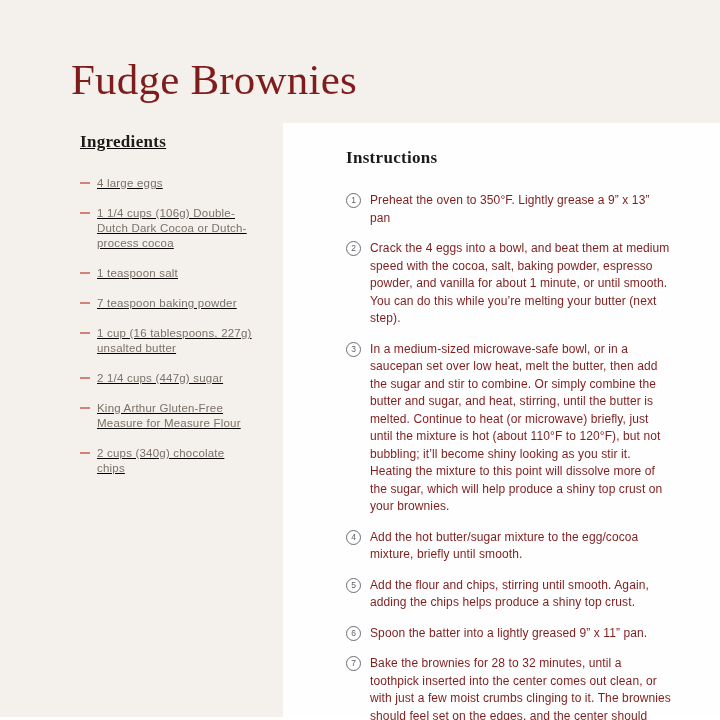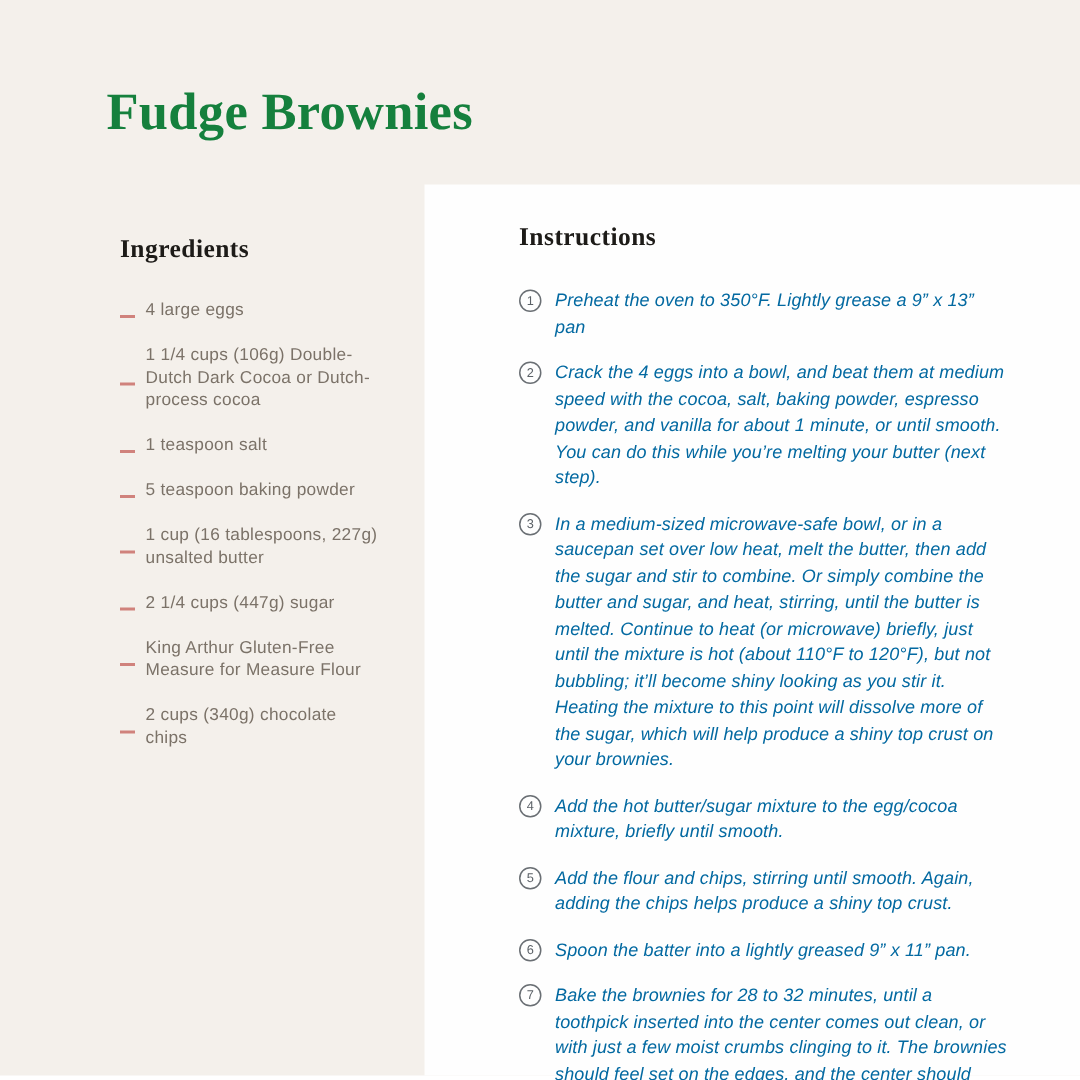--- a/index.html
+++ b/index.html
@@ -29,42 +29,43 @@
     width: 437px;
     height: 594px;
     background: #fefefe;
   }
   .recipe-title {
     position: absolute;
     left: 71px;
     top: 55px;
     margin: 0;
     font-family: "Liberation Serif", serif;
-    font-weight: 700;
-    font-size: 35px;
+    font-weight: 400;
+    font-size: 43px;
     letter-spacing: 0.2px;
-    color: #15803d;
+    color: #7f1d1d;
   }
   .col-heading {
     margin: 0 0 24px 0;
     font-family: "Liberation Serif", serif;
     font-weight: 700;
     font-size: 17px;
     letter-spacing: 0.3px;
     color: #1d1b18;
   }
   .ingredients-col {
     position: absolute;
     left: 80px;
-    top: 156px;
+    top: 132px;
     width: 185px;
+    text-decoration: underline;
   }
   .ingredient-item {
     display: flex;
-    align-items: center;
+    align-items: flex-start;
     margin-bottom: 15px;
   }
   .ingredient-dash {
     flex: 0 0 auto;
     width: 10px;
     height: 2px;
     margin-top: 6px;
     margin-right: 7px;
     background: #d0827c;
   }
@@ -96,23 +97,22 @@
     border-radius: 50%;
     font-size: 8.5px;
     line-height: 13px;
     text-align: center;
     color: #5b6167;
   }
   .step-text {
     font-size: 12px;
     line-height: 17.5px;
     letter-spacing: 0.1px;
-    color: #0369a1;
+    color: #7f1d1d;
     max-width: 302px;
-    font-style: italic;
   }
 </style>
 </head>
 <body>
 
 <div class="canvas">
 
   <div class="cream-bg"></div>
   <div class="white-panel"></div>
 
@@ -131,21 +131,21 @@
         <span class="ingredient-text">1 1/4 cups (106g) Double-Dutch Dark Cocoa or Dutch-process cocoa</span>
       </div>
 
       <div class="ingredient-item">
         <span class="ingredient-dash"></span>
         <span class="ingredient-text">1 teaspoon salt</span>
       </div>
 
       <div class="ingredient-item">
         <span class="ingredient-dash"></span>
-        <span class="ingredient-text">5 teaspoon baking powder</span>
+        <span class="ingredient-text">7 teaspoon baking powder</span>
       </div>
 
 
 
       <div class="ingredient-item">
         <span class="ingredient-dash"></span>
         <span class="ingredient-text">1 cup (16 tablespoons, 227g) unsalted butter</span>
       </div>
 
       <div class="ingredient-item">

